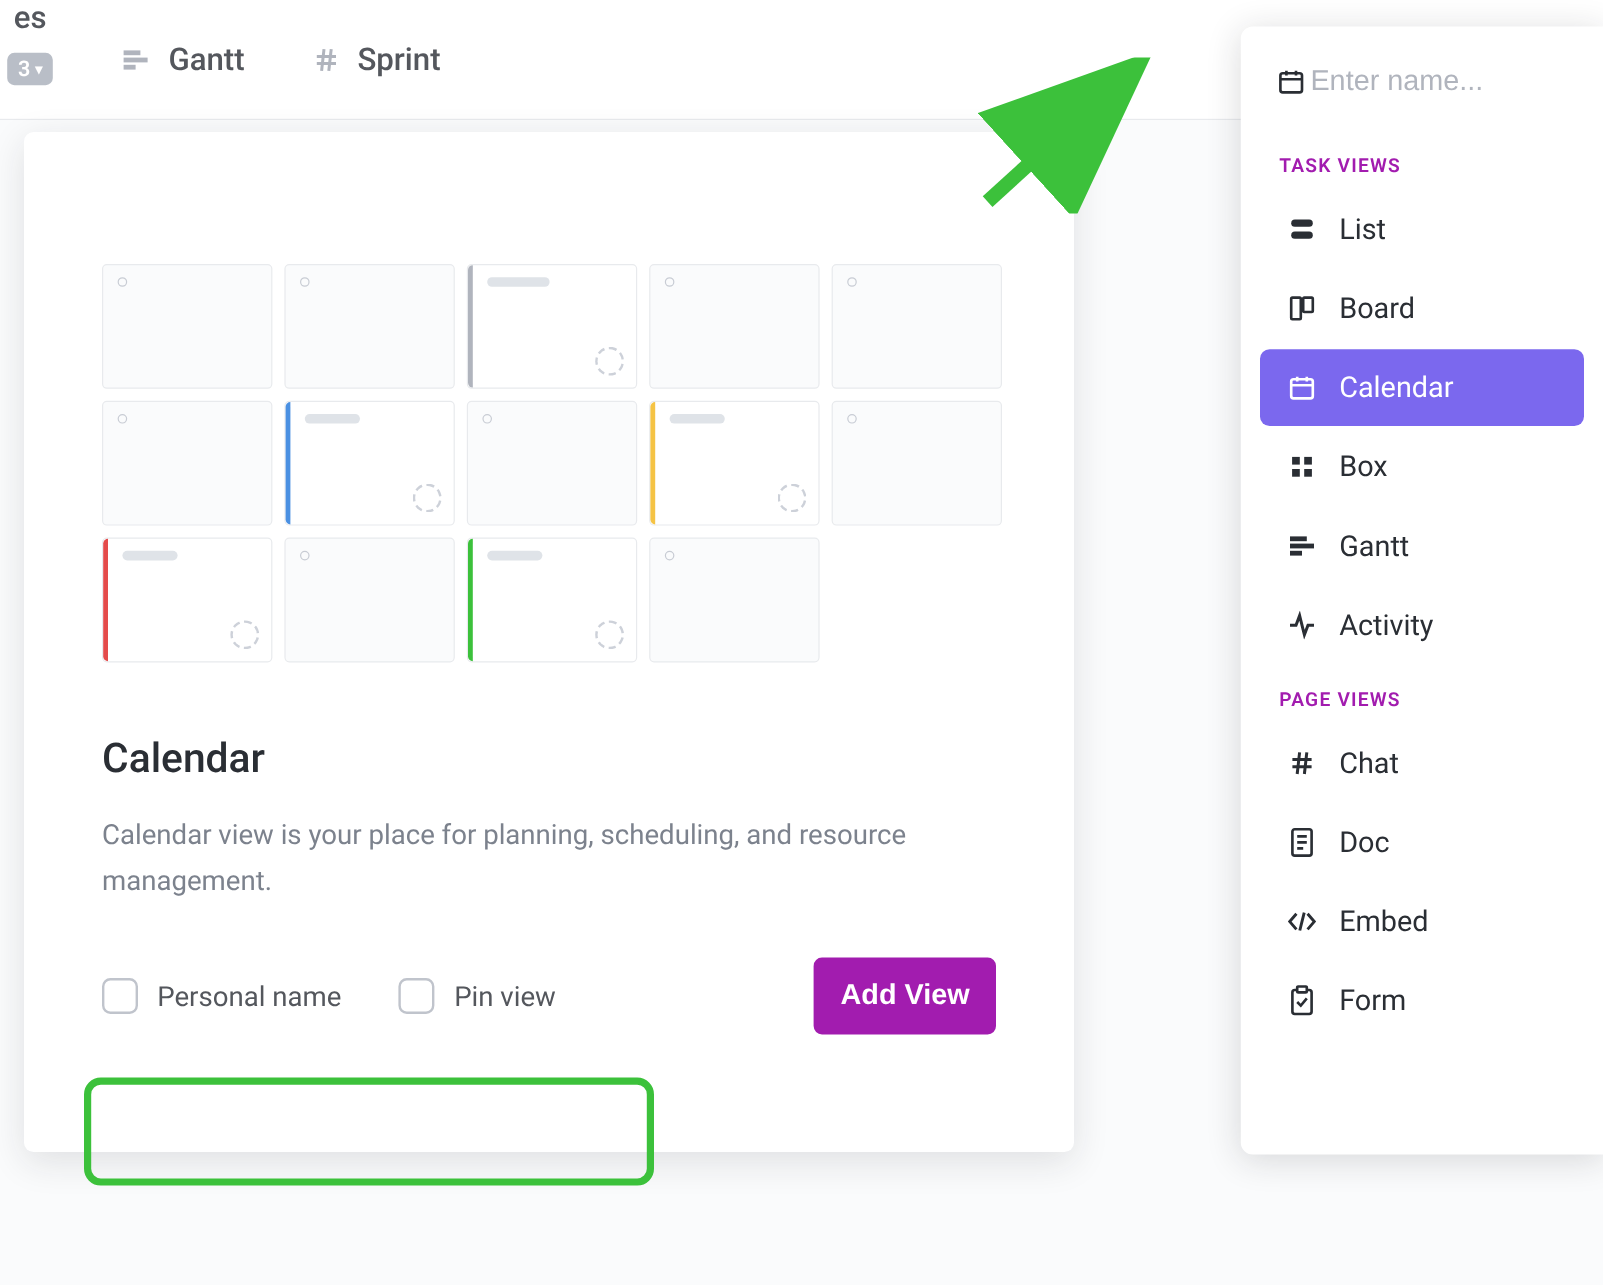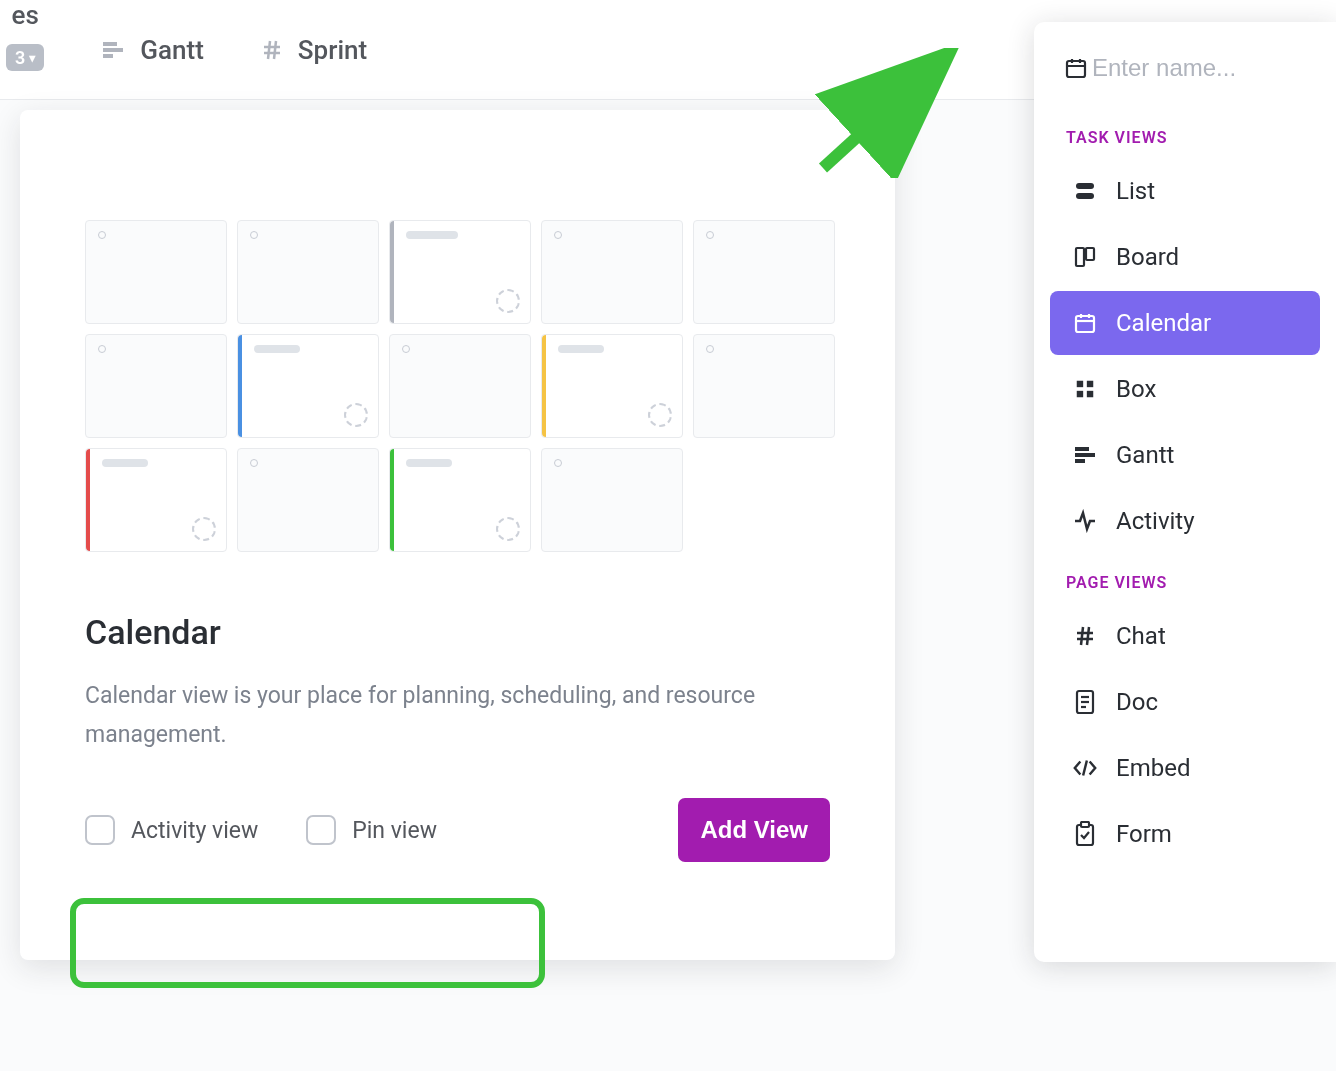--- a/index.html
+++ b/index.html
@@ -310,21 +310,21 @@
       </div>
     <div></div>
   </div>
 
   <h2 class="detail-heading">Calendar</h2>
   <p class="detail-desc">Calendar view is your place for planning, scheduling, and resource management.</p>
 
   <div class="options-row">
     <label class="checkbox-wrap">
       <span class="checkbox"></span>
-      <span class="check-label">Activity view</span>
+      <span class="check-label">Personal name</span>
     </label>
     <label class="checkbox-wrap">
       <span class="checkbox"></span>
       <span class="check-label">Pin view</span>
     </label>
     <button class="add-btn">Add View</button>
   </div>
 
 </div>
 

